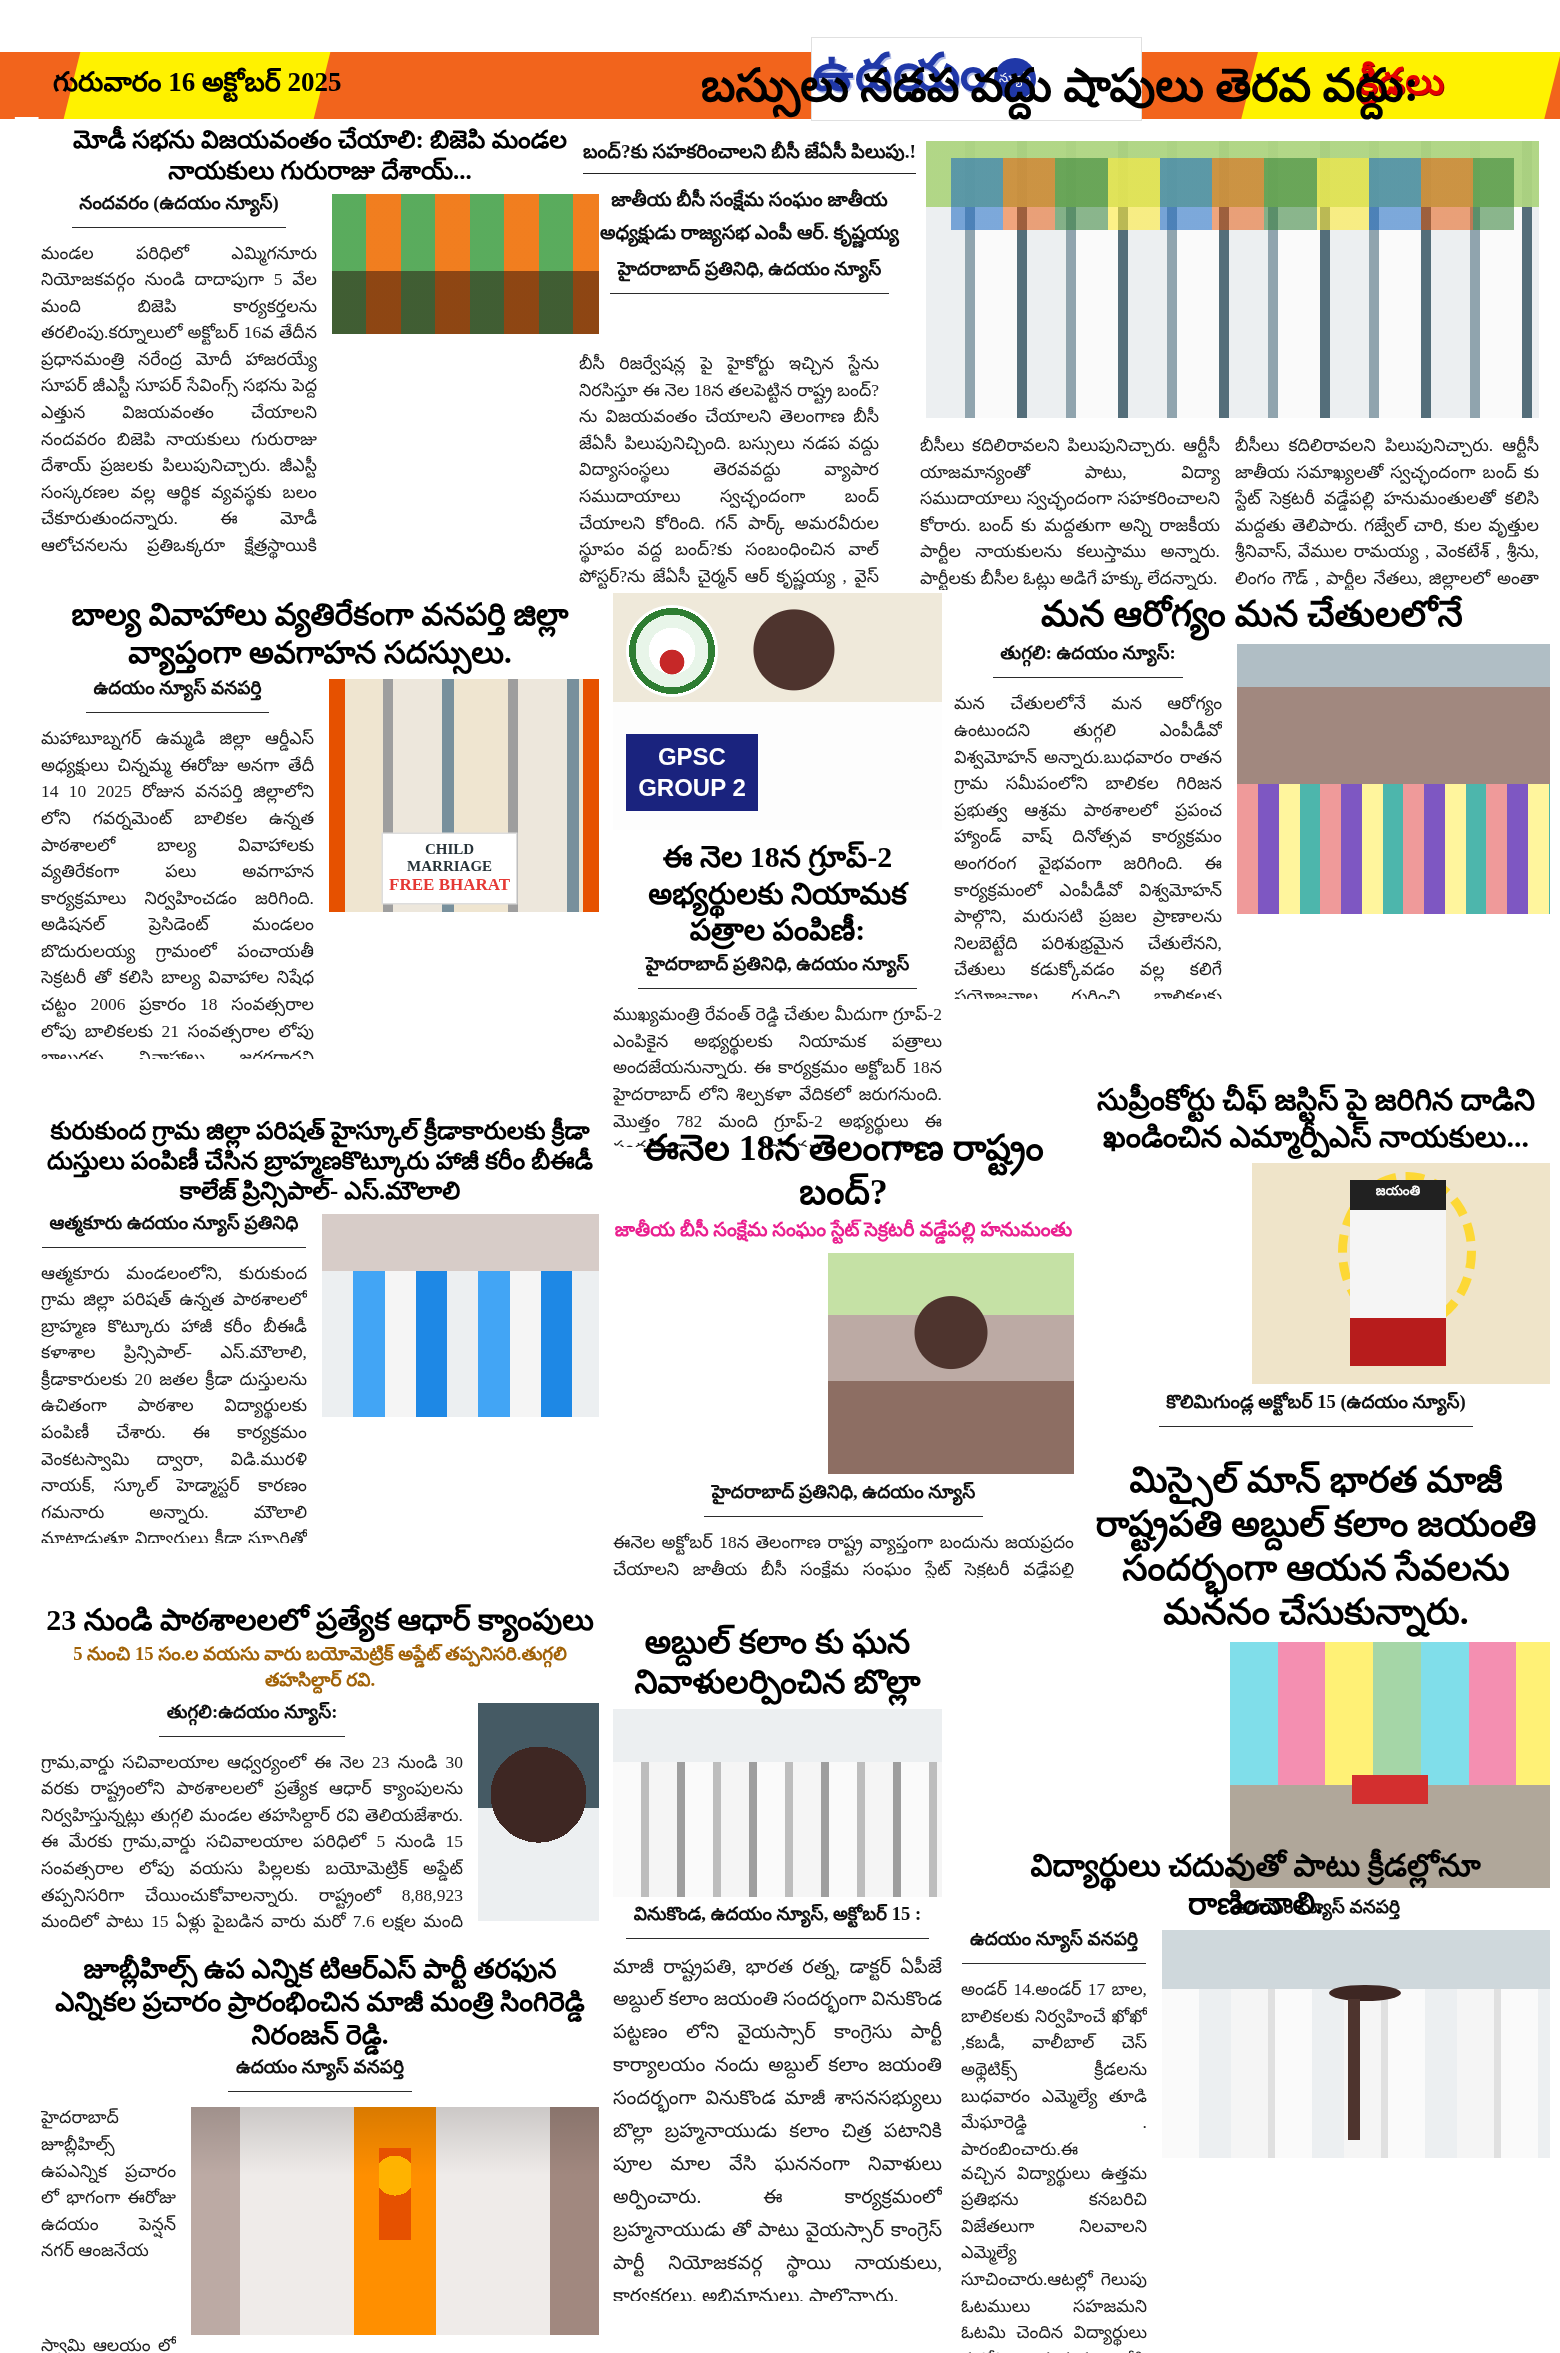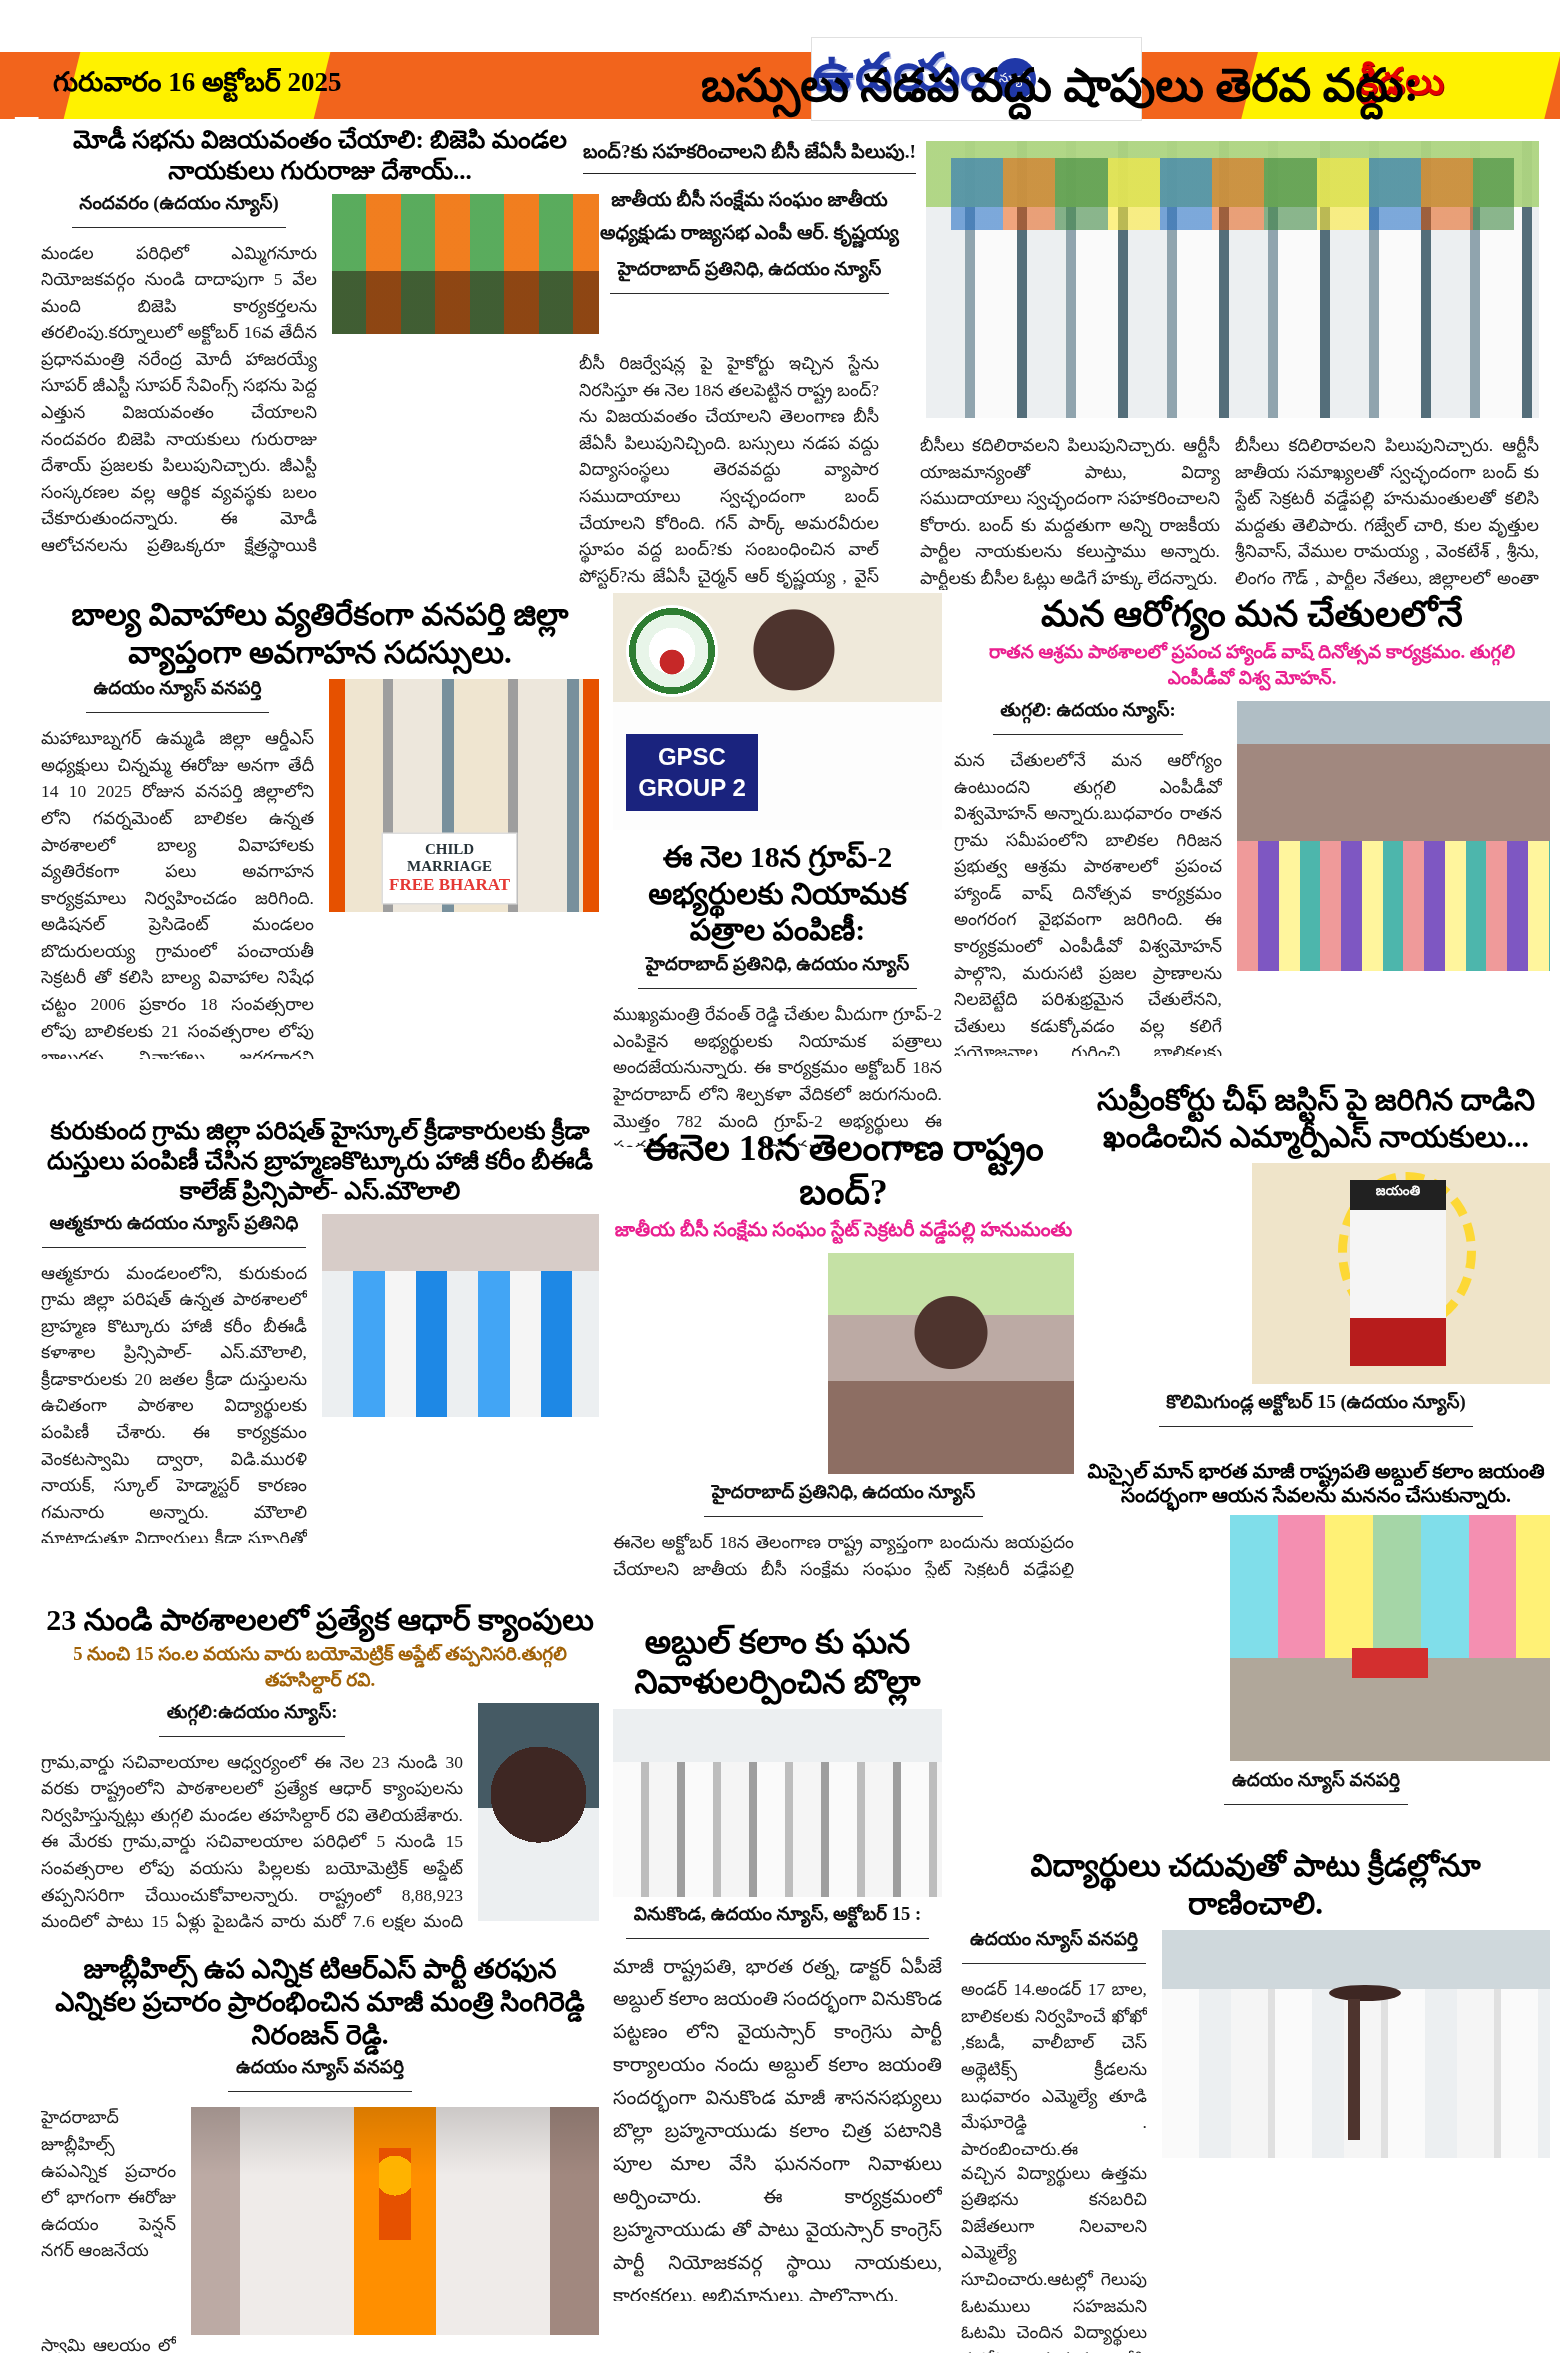--- a/index.html
+++ b/index.html
@@ -215,21 +215,20 @@
 
   <section class="art" style="left:613px;top:1622px;width:329px;height:701px">
     <h2 class="hl" style="font-size:33px">అబ్దుల్ కలాం కు ఘన నివాళులర్పించిన బొల్లా</h2>
     <div class="ph ph-office" style="width:329px;height:188px;margin:6px 0"></div>
     <div class="dlw"><span class="dl">వినుకొండ, ఉదయం న్యూస్, అక్టోబర్ 15 :</span></div>
     <p class="body" style="height:350px;font-size:19.4px;line-height:1.7">మాజీ రాష్ట్రపతి, భారత రత్న, డాక్టర్ ఏపీజే అబ్దుల్ కలాం జయంతి సందర్భంగా వినుకొండ పట్టణం లోని వైయస్సార్ కాంగ్రెసు పార్టీ కార్యాలయం నందు అబ్దుల్ కలాం జయంతి సందర్భంగా వినుకొండ మాజీ శాసనసభ్యులు బొల్లా బ్రహ్మనాయుడు కలాం చిత్ర పటానికి పూల మాల వేసి ఘననంగా నివాళులు అర్పించారు. ఈ కార్యక్రమంలో బ్రహ్మనాయుడు తో పాటు వైయస్సార్ కాంగ్రెస్ పార్టీ నియోజకవర్గ స్థాయి నాయకులు, కార్యకర్తలు, అభిమానులు, పాల్గొన్నారు.</p>
   </section>
 
   <section class="art" style="left:954px;top:593px;width:596px;height:484px">
     <h2 class="hl" style="font-size:36px">మన ఆరోగ్యం మన చేతులలోనే</h2>
-    <div class="subpink" style="font-size:18.6px">రాతన ఆశ్రమ పాఠశాలలో ప్రపంచ హ్యాండ్ వాష్ దినోత్సవ కార్యక్రమం.  తుగ్గలి ఎంపీడీవో విశ్వ మోహన్.</div>
     <div class="bw" style="height:373px">
       <div class="ph ph-kids fr" style="width:313px;height:270px"></div>
       <div class="dlw"><span class="dl">తుగ్గలి: ఉదయం న్యూస్:</span></div>
       <p class="body" style="height:309px">మన చేతులలోనే మన ఆరోగ్యం ఉంటుందని తుగ్గలి ఎంపీడీవో విశ్వమోహన్ అన్నారు.బుధవారం రాతన గ్రామ సమీపంలోని బాలికల గిరిజన ప్రభుత్వ ఆశ్రమ పాఠశాలలో ప్రపంచ హ్యాండ్ వాష్ దినోత్సవ కార్యక్రమం అంగరంగ వైభవంగా జరిగింది. ఈ కార్యక్రమంలో ఎంపీడీవో విశ్వమోహన్ పాల్గొని, మరుసటి ప్రజల ప్రాణాలను నిలబెట్టేది పరిశుభ్రమైన చేతులేనని, చేతులు కడుక్కోవడం వల్ల కలిగే ప్రయోజనాల గురించి బాలికలకు వివరించారు.భోజనానికి ముందు భోజనం తర్వాత చేతులు శుభ్రంగా కడుక్కోవాలని సూచించారు. దీంతో ముందు అనేక వ్యాధుల నివారణ జరుగుతుందన్నారు. వ్యక్తిగత పరిశుభ్రతను అలవర్చుకోవాలన్నారు. 2008లో మొదటిసారిగా ప్రపంచ హ్యాండ్ వాష్ దినోత్సవం జరుపుకున్నామని తెలిపారు. అనంతరం ఎం.పి.హెచ్.ఎ శ్రీదేవి, ఎం.పి.హెచ్.ఎ లు ఈ కార్యక్రమంలో పాఠశాల ఉపాధ్యాయులు,అశా కార్యకర్తలు,విద్యార్థినులు తదితరులు పాల్గొన్నారు.</p>
     </div>
   </section>
 
   <section class="art" style="left:1082px;top:1082px;width:468px;height:373px">
     <h2 class="hl" style="font-size:30px">సుప్రీంకోర్టు చీఫ్ జస్టిస్ పై జరిగిన దాడిని ఖండించిన ఎమ్మార్పీఎస్ నాయకులు...</h2>
     <div class="bw" style="height:277px">
@@ -238,21 +237,21 @@
         <div class="poster">
           <span>జయంతి</span>
         </div>
       </div>
       <div class="dlw"><span class="dl">కొలిమిగుండ్ల అక్టోబర్ 15 (ఉదయం న్యూస్)</span></div>
 
     </div>
   </section>
 
   <section class="art" style="left:1082px;top:1459px;width:468px;height:385px">
-    <h2 class="hl" style="font-size:20px">మిస్సైల్ మాన్ భారత మాజీ రాష్ట్రపతి అబ్దుల్ కలాం జయంతి సందర్భంగా ఆయన సేవలను మననం చేసుకున్నారు.</h2>
+    <h2 class="hl" style="font-size:36px">మిస్సైల్ మాన్ భారత మాజీ రాష్ట్రపతి అబ్దుల్ కలాం జయంతి సందర్భంగా ఆయన సేవలను మననం చేసుకున్నారు.</h2>
     <div class="bw" style="height:295px">
       <div class="ph ph-redtable fr" style="width:320px;height:246px"></div>
       <div class="dlw"><span class="dl">ఉదయం న్యూస్ వనపర్తి</span></div>
 
     </div>
   </section>
 
   <section class="art" style="left:961px;top:1847px;width:589px;height:505px">
     <h2 class="hl" style="font-size:31px">విద్యార్థులు చదువుతో పాటు క్రీడల్లోనూ రాణించాలి.</h2>
     <div class="bw" style="height:440px">

